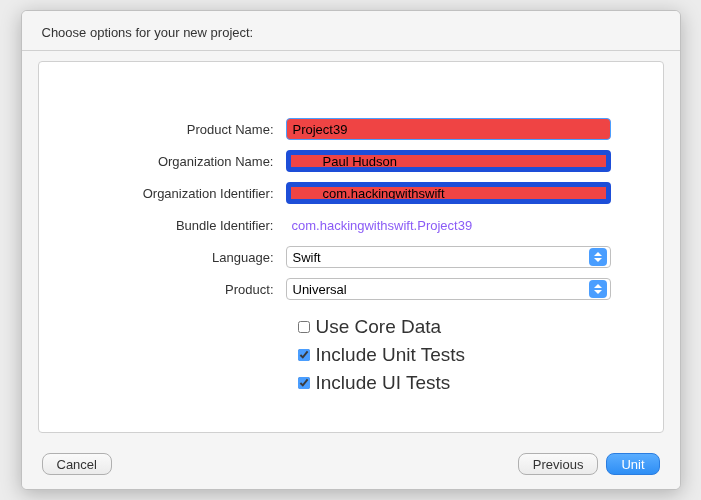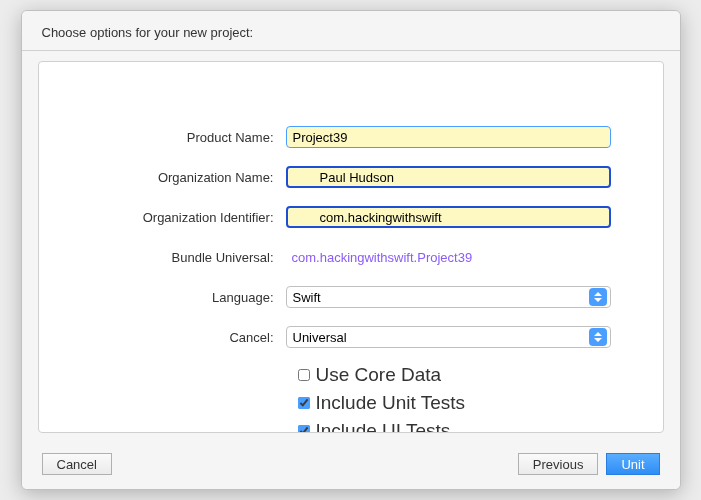--- a/index.html
+++ b/index.html
@@ -54,45 +54,44 @@
       flex-direction: column;
       align-items: center;
       padding-top: 40px;
     }
 
     .form-row {
       display: flex;
       align-items: center;
       margin-bottom: 10px;
       width: 520px;
-      margin-top: 8px;
     }
 
     .form-label {
       text-align: right;
       width: 195px;
       padding-right: 12px;
       font-size: 13px;
       color: #333;
       flex-shrink: 0;
     }
 
     .form-input {
       flex: 1;
       height: 22px;
       border: 1.5px solid #4a9eff;
       border-radius: 4px;
       padding: 2px 6px;
       font-size: 13px;
       outline: none;
-      background: #fef9c3;
+      background: #ef4444;
     }
 
     .form-input.no-focus {
-      border: 2px solid #1d4ed8;
+      border: 5px solid #1d4ed8;
       padding-left: 32px;
     }
 
     .form-input.readonly {
       border: none;
       background: transparent;
       color: #8b5cf6;
       padding-left: 6px;
     }
 
@@ -182,21 +181,21 @@
     .dialog-footer {
       display: flex;
       align-items: center;
       justify-content: space-between;
       padding: 10px 20px 14px 20px;
       background: #f5f5f5;
     }
 
     .btn {
       height: 22px;
-      border-radius: 0;
+      border-radius: 8px;
       font-size: 13px;
       padding: 0 14px;
       cursor: pointer;
       border: 1px solid #b0b0b0;
       background: linear-gradient(to bottom, #fafafa, #ebebeb);
       color: #333;
     }
 
     .btn-primary {
       background: linear-gradient(to bottom, #5aadff, #2e8ef5);
@@ -231,37 +230,37 @@
         <label class="form-label">Organization Name:</label>
         <input type="text" class="form-input no-focus" value="Paul Hudson" style="">
       </div>
 
       <div class="form-row">
         <label class="form-label">Organization Identifier:</label>
         <input type="text" class="form-input no-focus" value="com.hackingwithswift" style="">
       </div>
 
       <div class="form-row">
-        <label class="form-label">Bundle Universal:</label>
+        <label class="form-label">Bundle Identifier:</label>
         <input type="text" class="form-input readonly" readonly="" value="com.hackingwithswift.Project39" style="">
       </div>
 
       <div class="form-row">
         <label class="form-label">Language:</label>
         <div class="form-select-wrapper">
           <select class="form-select">
             <option>Swift</option>
             <option>Objective-C</option>
           </select>
           <div class="select-arrow"></div>
         </div>
       </div>
 
       <div class="form-row">
-        <label class="form-label">Cancel:</label>
+        <label class="form-label">Product:</label>
         <div class="form-select-wrapper">
           <select class="form-select">
             <option>Universal</option>
             <option>iPhone</option>
             <option>iPad</option>
           </select>
           <div class="select-arrow"></div>
         </div>
       </div>
 

